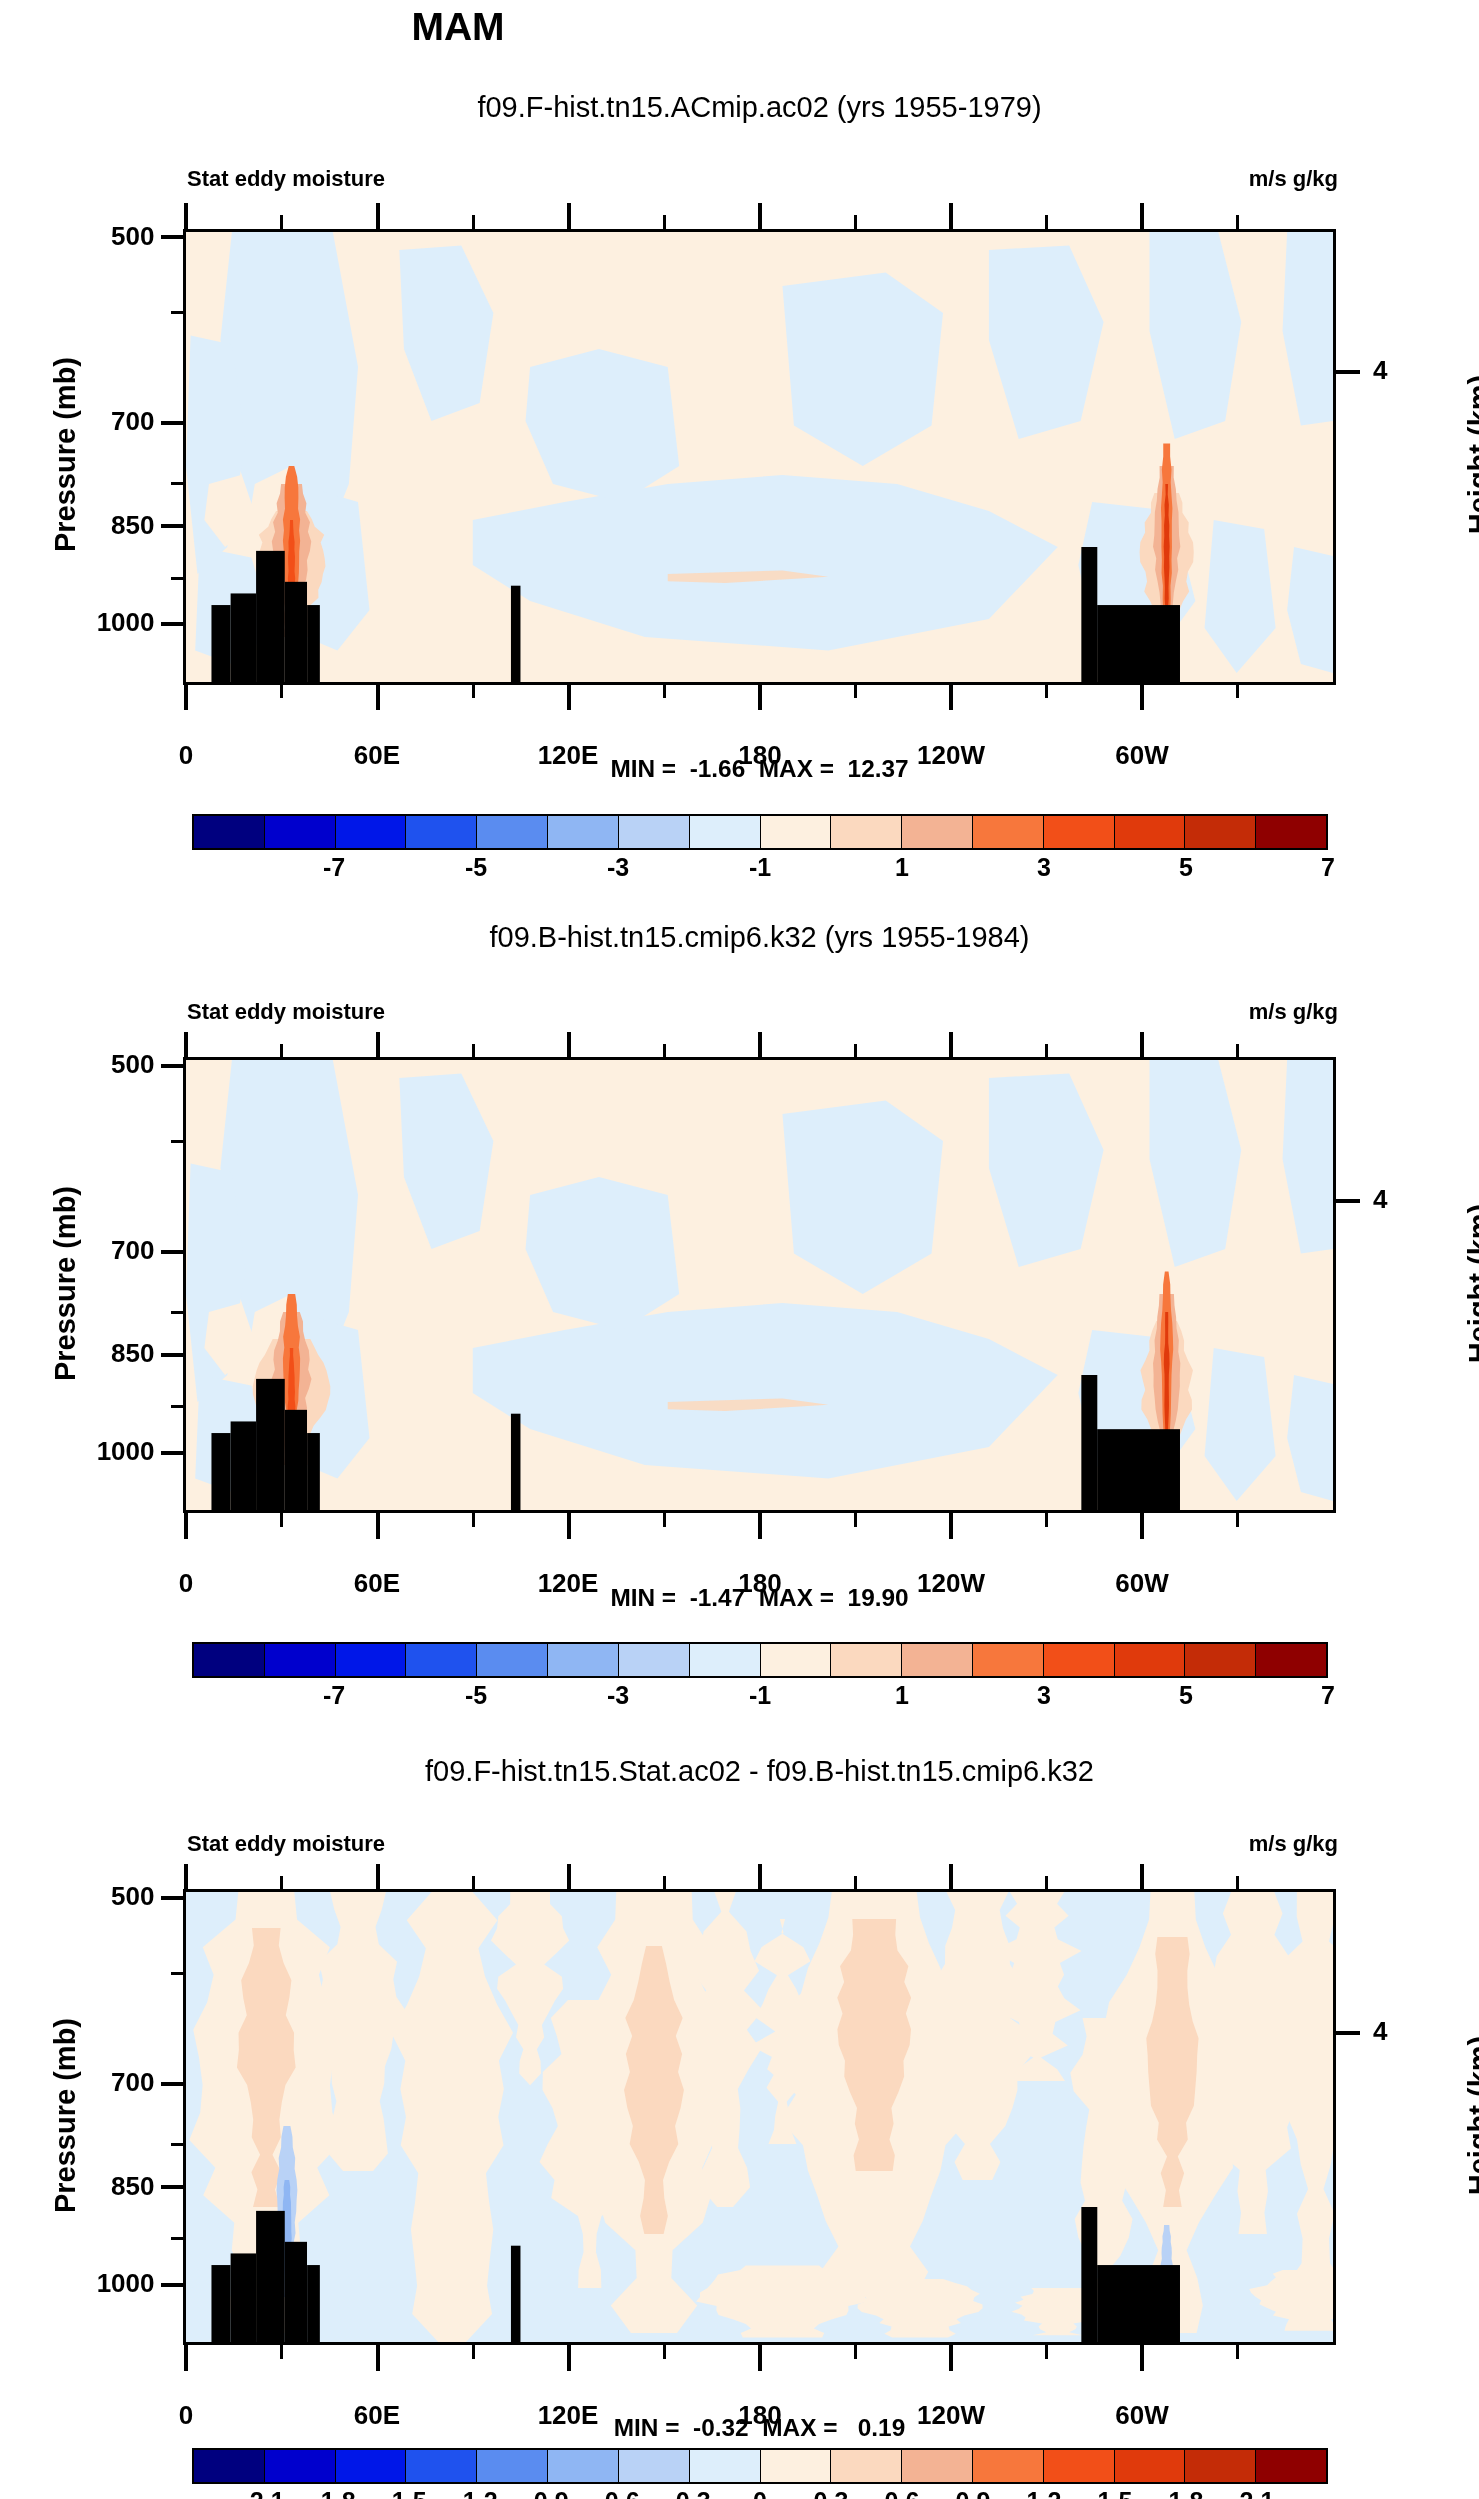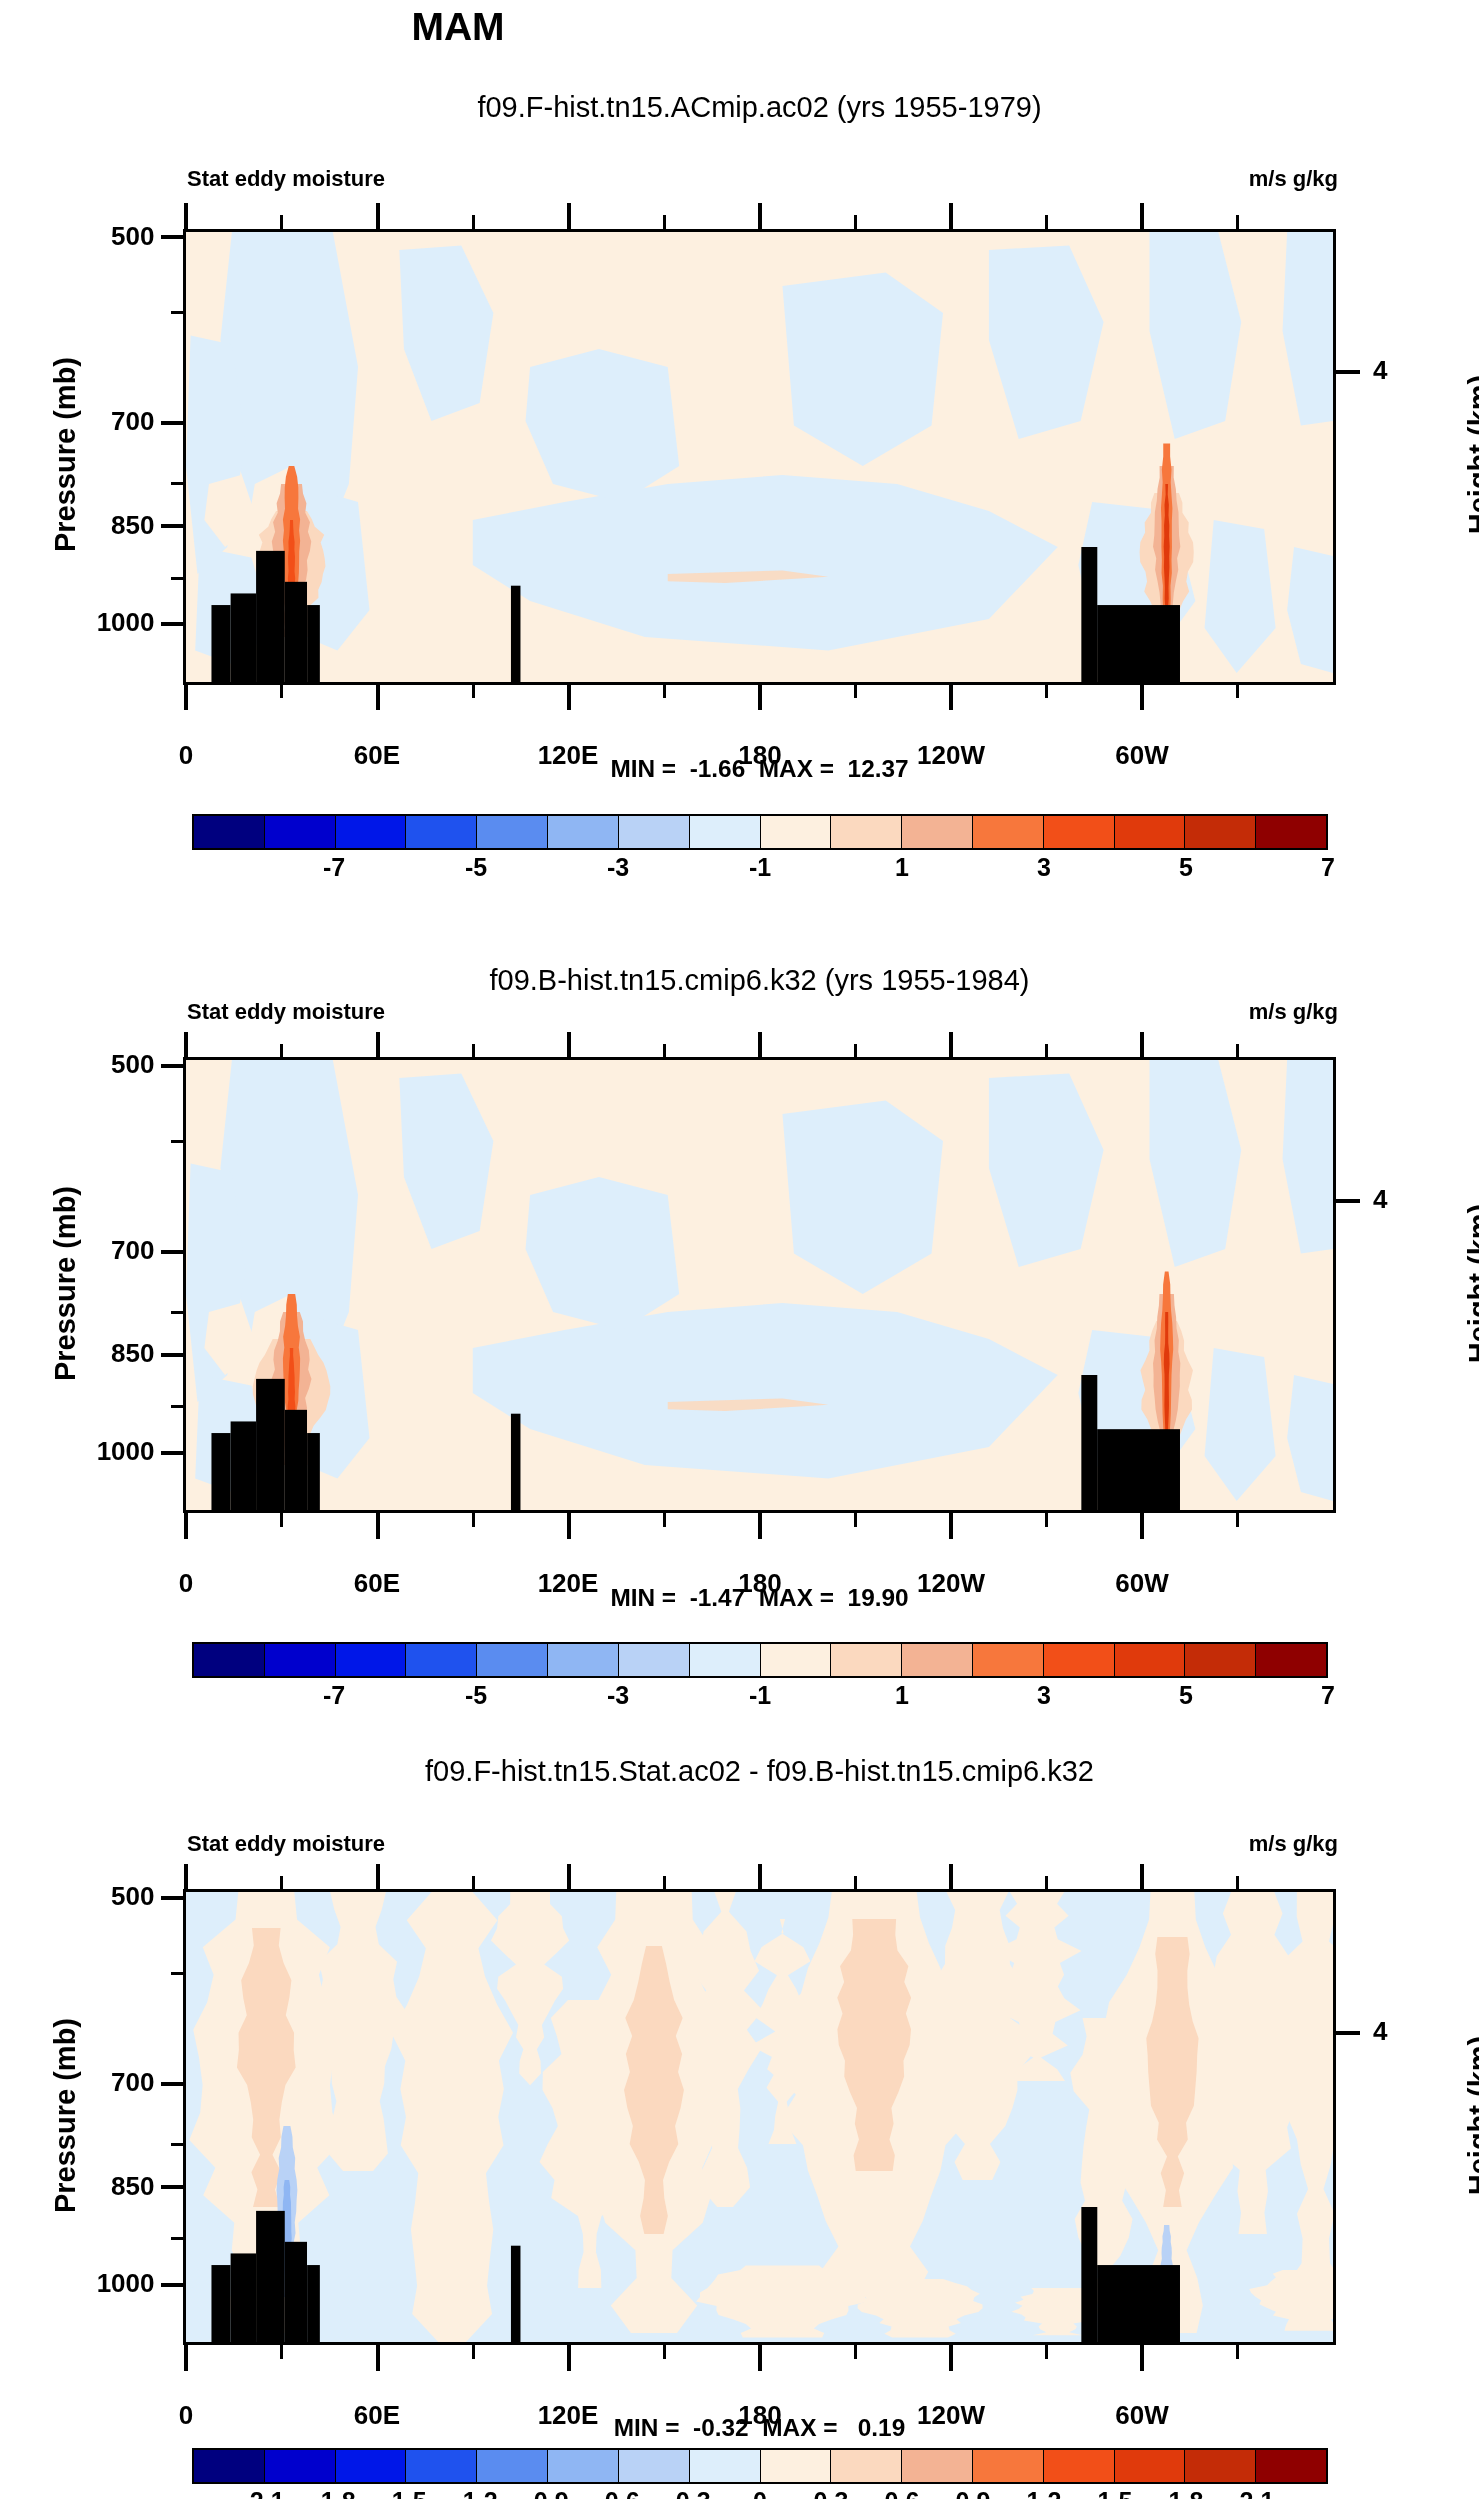--- a/index.html
+++ b/index.html
@@ -257,21 +257,21 @@
           <div class="cbar-label" style="left:37.5%;">-3</div>
           <div class="cbar-label" style="left:50%;">-1</div>
           <div class="cbar-label" style="left:62.5%;">1</div>
           <div class="cbar-label" style="left:75%;">3</div>
           <div class="cbar-label" style="left:87.5%;">5</div>
           <div class="cbar-label" style="left:100%;">7</div>
         </div>
       </div>
     </div>
     <div class="panel">
-      <div class="panel-title" style="top:964px;">f09.B-hist.tn15.cmip6.k32 (yrs 1955-1984)</div>
+      <div class="panel-title" style="top:921px;">f09.B-hist.tn15.cmip6.k32 (yrs 1955-1984)</div>
       <div class="panel-subtitle-left" style="top:999px;">Stat eddy moisture</div>
       <div class="panel-subtitle-right" style="top:999px;">m/s g/kg</div>
       <div class="plot-box" style="top:1057px;height:456px;">
         <svg class="contour-svg" viewBox="0 0 1000 1000" preserveAspectRatio="none">
           <rect x="0" y="0" width="1000" height="1000" fill="#fdf0e0"></rect>
           <path d="M40.0,0.0 L128.0,0.0 L150.0,300.0 L142.0,560.0 L120.0,700.0 L96.0,760.0 L70.0,700.0 L46.0,520.0 L30.0,240.0 Z" fill="#ddeefb"></path>
           <path d="M4.0,230.0 L40.0,250.0 L52.0,470.0 L36.0,700.0 L10.0,760.0 L0.0,520.0 Z" fill="#ddeefb"></path>
           <path d="M96.0,560.0 L150.0,600.0 L160.0,840.0 L132.0,930.0 L104.0,900.0 L86.0,760.0 Z" fill="#ddeefb"></path>
           <path d="M12.0,700.0 L70.0,730.0 L80.0,880.0 L40.0,960.0 L8.0,930.0 Z" fill="#ddeefb"></path>
           <path d="M250.0,640.0 L330.0,600.0 L420.0,560.0 L520.0,540.0 L620.0,560.0 L700.0,620.0 L760.0,700.0 L700.0,860.0 L560.0,930.0 L400.0,900.0 L300.0,820.0 L250.0,740.0 Z" fill="#ddeefb"></path>

